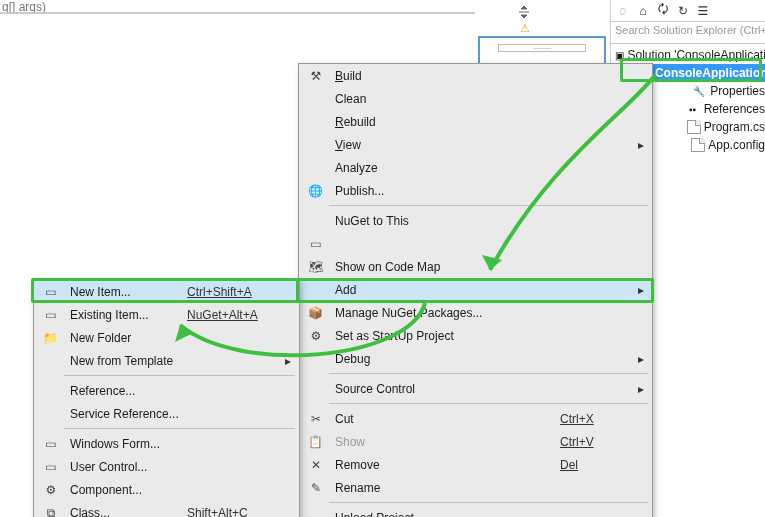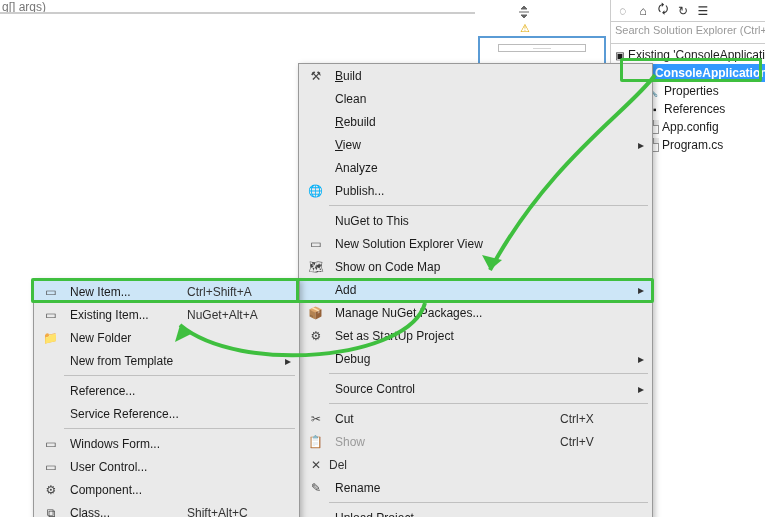--- a/index.html
+++ b/index.html
@@ -12,33 +12,33 @@
   
   .sol-panel { position:absolute; right:0; top:0; width:155px; height:180px; border-left:1px solid #ccc; background:#fff;}
   .sol-toolbar { height:22px; border-bottom:1px solid #ccc; display:flex; align-items:center; gap:4px; padding:0 4px;}
   .sol-toolbar .ico { width:16px; height:16px; display:flex; align-items:center; justify-content:center; color:#333;}
   .sol-search { height:22px; border-bottom:1px solid #ccc; padding:2px 4px; color:#999; font-size:11px; white-space:nowrap; overflow:hidden;}
   .tree { padding:2px 0;}
   .tree-row { display:flex; align-items:center; height:18px; padding-left:4px; white-space:nowrap; overflow:hidden;}
   .tree-row.sel { background:#3399ff; color:#fff;}
   .tree-ico { width:16px; height:16px; margin-right:3px; display:inline-flex; align-items:center; justify-content:center; font-size:10px;}
   .ind1 { padding-left:18px;}
-  .ind2 { padding-left:34px;}
+  .ind2 { padding-left:34px;justify-content:flex-end;}
   .bold { font-weight:600;}
   .cs-badge { display:inline-flex; width:16px; height:14px; border:1px solid #2a7a2a; color:#2a7a2a; font-size:8px; align-items:center; justify-content:center; margin-right:3px; background:#fff;}
 
   
   .ctx { position:absolute; left:298px; top:63px; width:355px; background:#eaeaea; border:1px solid #999; box-shadow:2px 2px 6px rgba(0,0,0,.25);}
   .ctx-row { display:flex; align-items:center; height:23px; padding:0 8px 0 4px;}
   .ctx-row.hover { background:#cde6f7;}
   .ctx-row.disabled { color:#9a9a9a;}
   .ctx-icocol { width:26px; display:flex; align-items:center; justify-content:center; color:#444;}
   .ctx-label { flex:1; padding-left:6px;}
   .ctx-label u { text-decoration: underline; }
-  .ctx-short { width:70px; text-align:left; color:#333;}
+  .ctx-short { width:70px; text-align:left; color:#333;text-decoration:underline;}
   .ctx-arrow { width:14px; text-align:right; color:#333;}
   .ctx-sep { height:1px; background:#c0c0c0; margin:3px 4px 3px 30px;}
 
   
   .sub { position:absolute; left:33px; top:279px; width:267px; background:#eaeaea; border:1px solid #999; box-shadow:2px 2px 6px rgba(0,0,0,.25);}
   .sub .ctx-short { width:90px; }
 
   
   .hl { position:absolute; border:3px solid #3fbf3f; border-radius:2px; pointer-events:none;}
   .hl1 { left:620px; top:58px; width:142px; height:24px;}
@@ -81,42 +81,42 @@
     <span class="ico">◌</span>
     <span class="ico">⌂</span>
     <span class="ico">🗘</span>
     <span class="ico">↻</span>
     <span class="ico">☰</span>
   </div>
   <div class="sol-search">Search Solution Explorer (Ctrl+;)</div>
   <div class="tree">
     <div class="tree-row">
       <span class="tree-ico">▣</span>
-      <span>Existing 'ConsoleApplicati</span>
+      <span>Solution 'ConsoleApplicati</span>
     </div>
     <div class="tree-row ind1 sel bold">
       <span class="tree-ico" style="color:#fff">◢</span>
       <span class="cs-badge">C#</span>
       <span>ConsoleApplication1</span>
     </div>
     <div class="tree-row ind2">
       <span class="tree-ico">🔧</span>
       <span>Properties</span>
     </div>
     <div class="tree-row ind2">
       <span class="tree-ico">▪▪</span>
       <span>References</span>
     </div>
     <div class="tree-row ind2">
       <span class="csfile"></span>
-      <span>App.config</span>
+      <span>Program.cs</span>
     </div>
     <div class="tree-row ind2">
       <span class="csfile"></span>
-      <span>Program.cs</span>
+      <span>App.config</span>
     </div>
   </div>
 </div>
 
 <div class="ctx" id="ctx">
     <div class="ctx-row">
       <div class="ctx-icocol">⚒</div>
       <div class="ctx-label"><u>B</u>uild</div>
       <div class="ctx-short"></div>
       <div class="ctx-arrow"></div>
@@ -153,21 +153,20 @@
     </div>
     <div class="ctx-sep"></div>
     <div class="ctx-row">
       <div class="ctx-icocol"></div>
       <div class="ctx-label">NuGet to This</div>
       <div class="ctx-short"></div>
       <div class="ctx-arrow"></div>
     </div>
     <div class="ctx-row">
       <div class="ctx-icocol">▭</div>
-      <div class="ctx-label">New Solution Explorer View</div>
       <div class="ctx-short"></div>
       <div class="ctx-arrow"></div>
     </div>
     <div class="ctx-row">
       <div class="ctx-icocol">🗺</div>
       <div class="ctx-label">Show on Code Map</div>
       <div class="ctx-short"></div>
       <div class="ctx-arrow"></div>
     </div>
     <div class="ctx-row hover">
@@ -209,20 +208,21 @@
       <div class="ctx-arrow"></div>
     </div>
     <div class="ctx-row disabled">
       <div class="ctx-icocol">📋</div>
       <div class="ctx-label">Show</div>
       <div class="ctx-short">Ctrl+V</div>
       <div class="ctx-arrow"></div>
     </div>
     <div class="ctx-row">
       <div class="ctx-icocol">✕</div>
+      <div class="ctx-label">Remove</div>
       <div class="ctx-short">Del</div>
       <div class="ctx-arrow"></div>
     </div>
     <div class="ctx-row">
       <div class="ctx-icocol">✎</div>
       <div class="ctx-label">Rename</div>
       <div class="ctx-short"></div>
       <div class="ctx-arrow"></div>
     </div>
     <div class="ctx-sep"></div>

